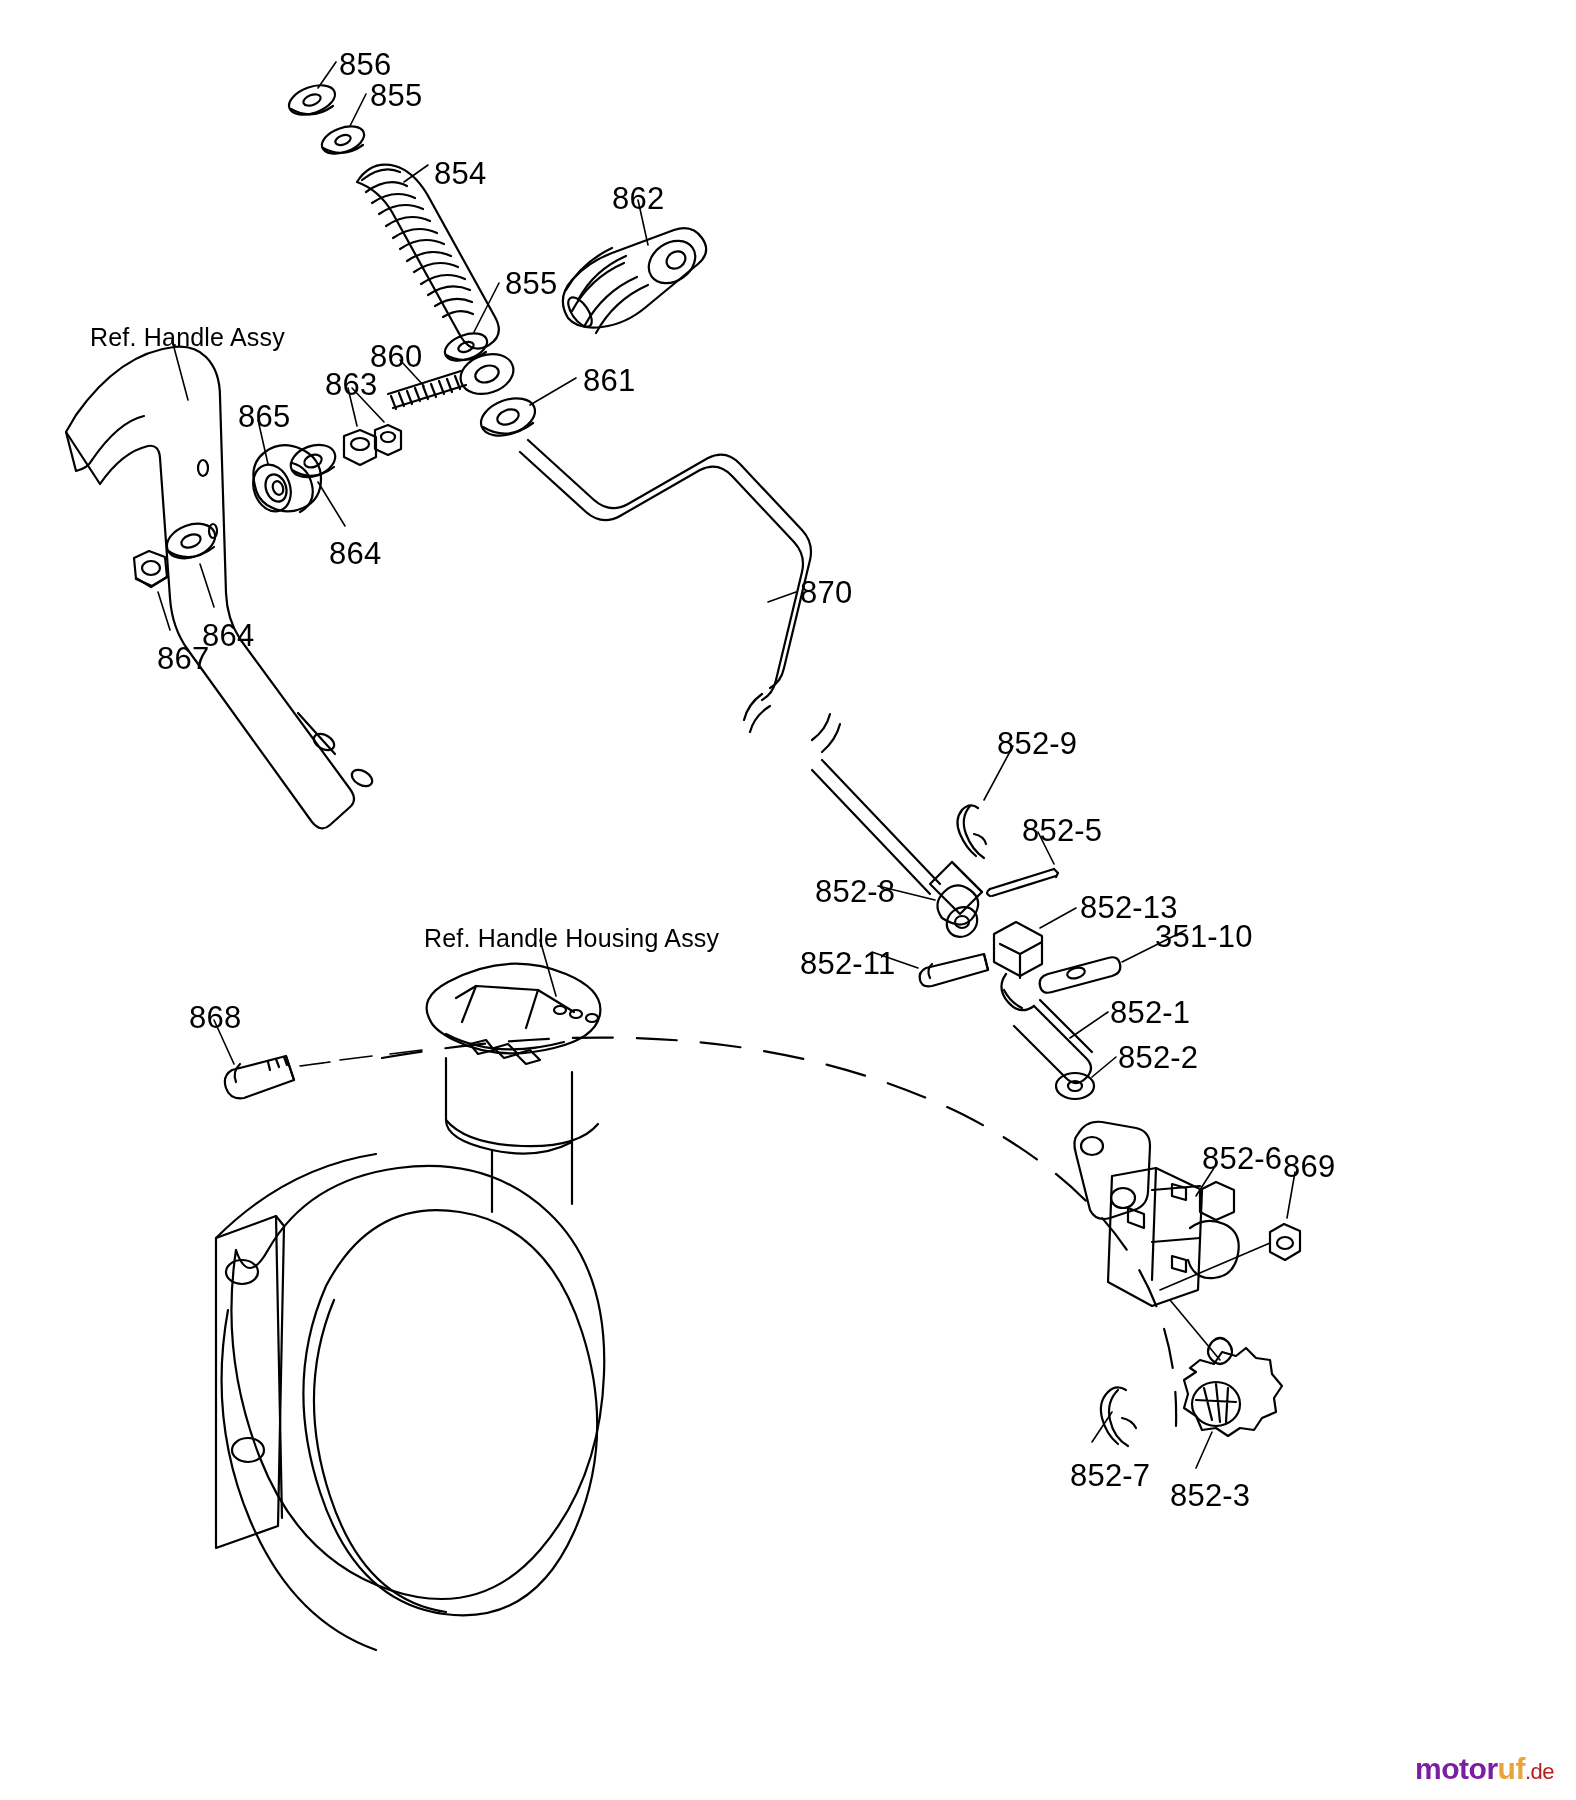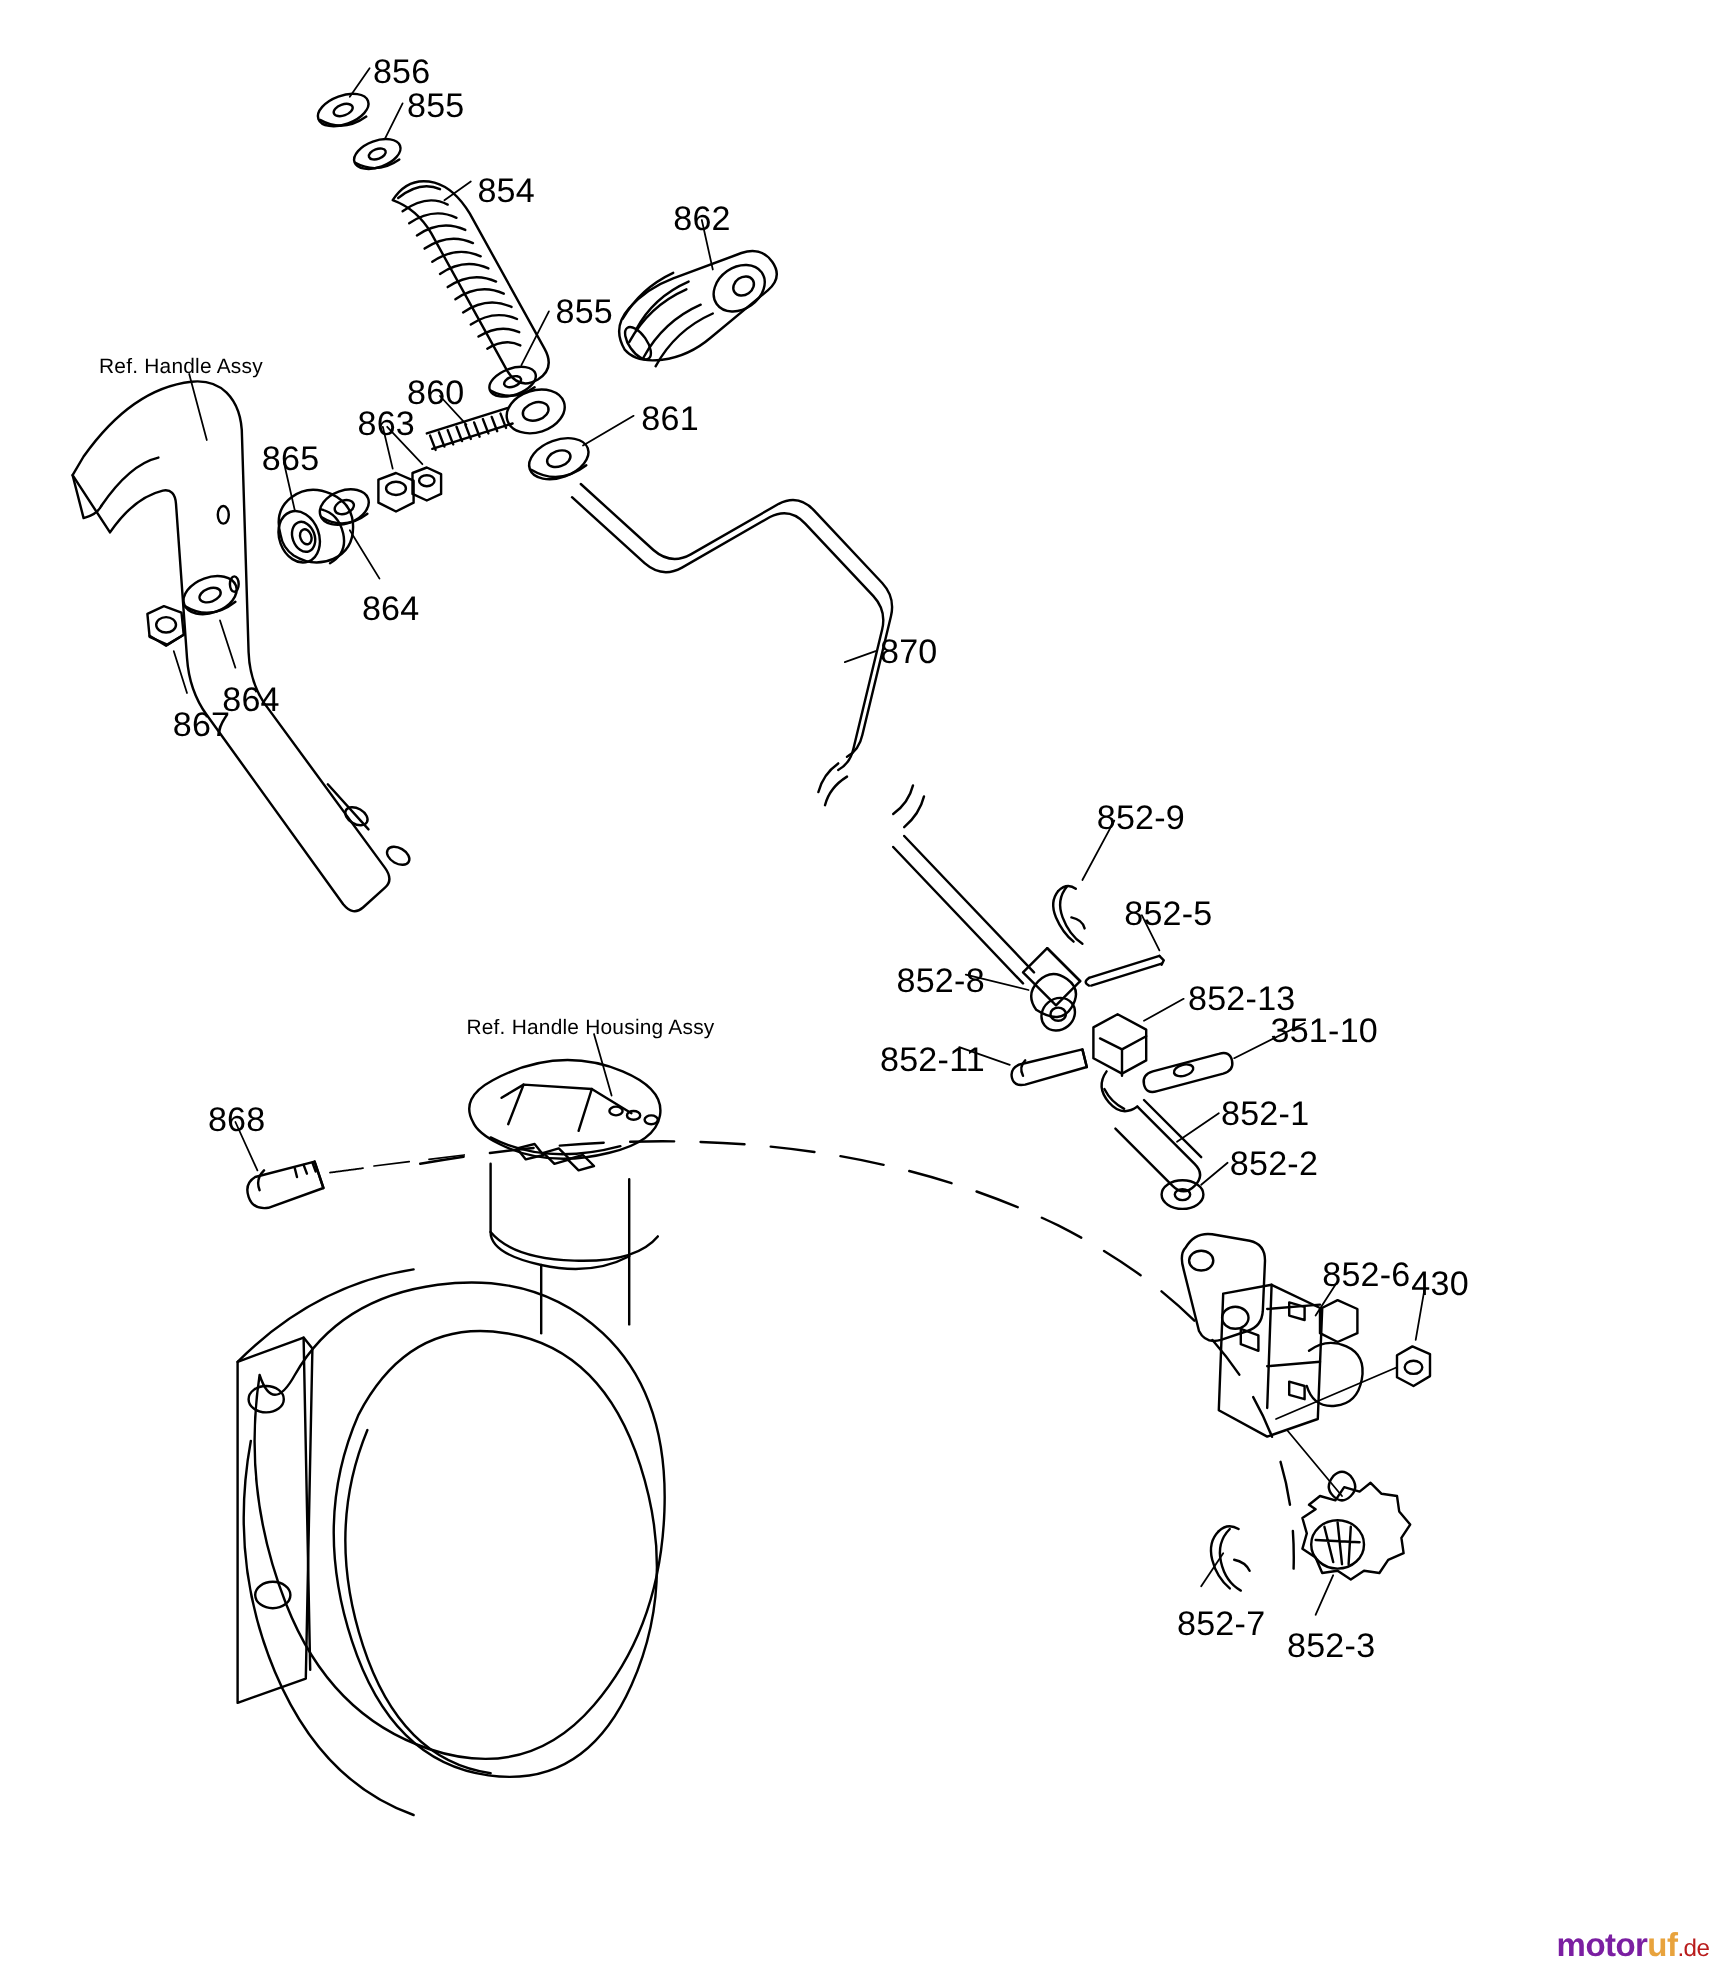--- a/index.html
+++ b/index.html
@@ -28,21 +28,21 @@
   }
   .label {
     position: absolute;
     font-family: "Liberation Sans", sans-serif;
     font-size: 31px;
     color: #000000;
     white-space: nowrap;
     letter-spacing: 0.2px;
   }
   .label.ref {
-    font-size: 19px;
+    font-size: 25px;
   }
   .wm {
     position: absolute;
     right: 22px;
     bottom: 14px;
     font-family: "Liberation Sans", sans-serif;
     font-size: 30px;
     font-weight: bold;
     letter-spacing: -0.5px;
   }
@@ -360,21 +360,21 @@
   <div class="label" style="left:997px; top:726px;">852-9</div>
   <div class="label" style="left:1022px; top:813px;">852-5</div>
   <div class="label" style="left:815px; top:874px;">852-8</div>
   <div class="label" style="left:1080px; top:890px;">852-13</div>
   <div class="label" style="left:1155px; top:919px;">351-10</div>
   <div class="label" style="left:800px; top:946px;">852-11</div>
   <div class="label" style="left:1110px; top:995px;">852-1</div>
   <div class="label" style="left:1118px; top:1040px;">852-2</div>
   <div class="label" style="left:189px; top:1000px;">868</div>
   <div class="label" style="left:1202px; top:1141px;">852-6</div>
-  <div class="label" style="left:1283px; top:1149px;">430</div>
+  <div class="label" style="left:1283px; top:1149px;">869</div>
   <div class="label" style="left:1070px; top:1458px;">852-7</div>
   <div class="label" style="left:1170px; top:1478px;">852-3</div>
 
   <div class="wm">
     <span class="m">motor</span><span class="o">uf</span><span class="de">.de</span>
   </div>
 
 </div>
 
 </body></html>

